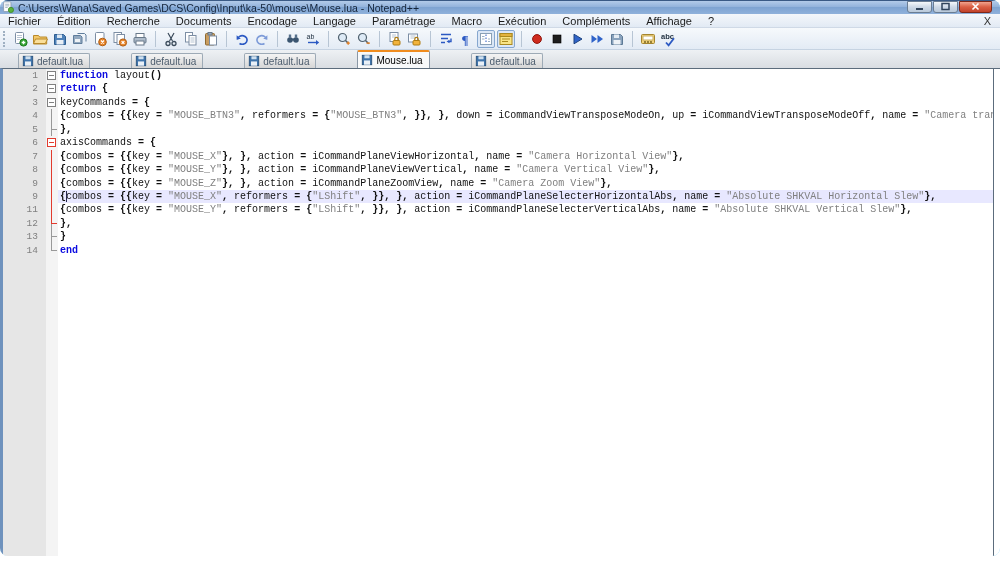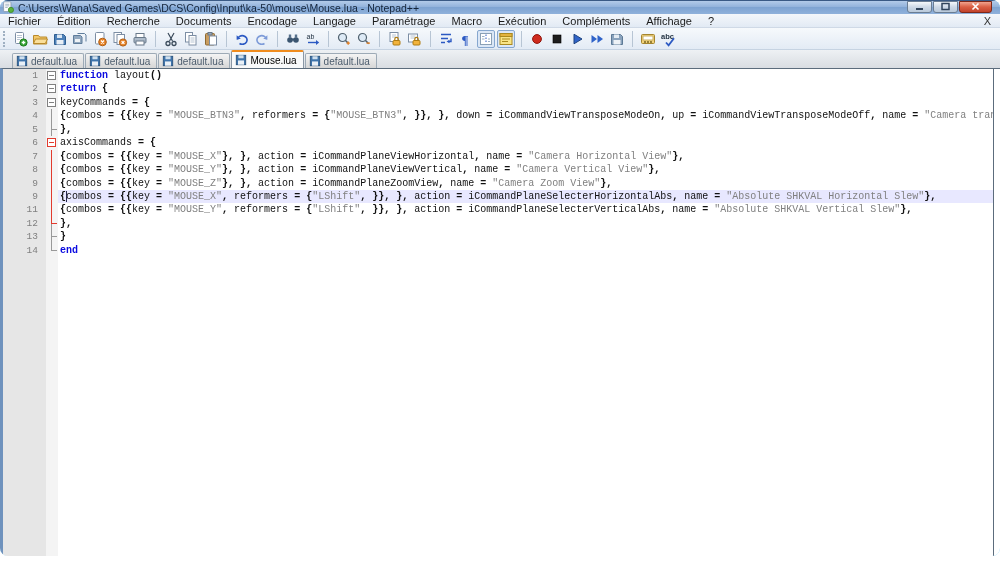--- a/index.html
+++ b/index.html
@@ -34,21 +34,21 @@
     display:flex;align-items:center;padding-left:3px;}
   .tb-grip{width:4px;height:16px;margin-right:4px;border-left:2px dotted #9fb0c2;}
   .toolbar-icons{display:flex;align-items:center;gap:2px;}
   .tb{width:18px;height:18px;display:inline-flex;align-items:center;justify-content:center;border:1px solid transparent;}
   .tb svg{display:block;}
   .tb.pressed{background:#dbe7f6;border:1px solid #86a7cf;border-radius:2px;}
   .tb-sep{width:1px;height:16px;background:#b7c5d4;margin:0 4px;}
 
   
   .tabbar{position:absolute;left:0;top:50px;width:1000px;height:18px;
-    background:linear-gradient(#eef1f4,#d9dde2);display:flex;align-items:flex-end;padding-left:12px;}
+    background:linear-gradient(#eef1f4,#d9dde2);display:flex;align-items:flex-end;padding-left:18px;gap:40px;}
   .tab{height:15px;display:inline-flex;align-items:center;padding:0 6px 0 3px;margin-right:1px;
     background:linear-gradient(#f4f4f4,#d6d6d6);border:1px solid #9daab6;border-bottom:none;
     border-radius:2px 2px 0 0;font-size:10px;color:#4c5c6d;white-space:nowrap;}
   .tab .ticon{width:12px;height:12px;margin-right:3px;display:inline-flex;}
   .tab.active{height:18px;background:#f8f9fa;border-color:#8a97a5;color:#000;
     border-top:2px solid #f08c1e;font-weight:normal;}
 
   
   .editor{position:absolute;left:0;top:68px;width:1000px;bottom:0;background:#fff;
     border-left:3px solid #6f92bd;border-top:1px solid #5c6c7c;}

